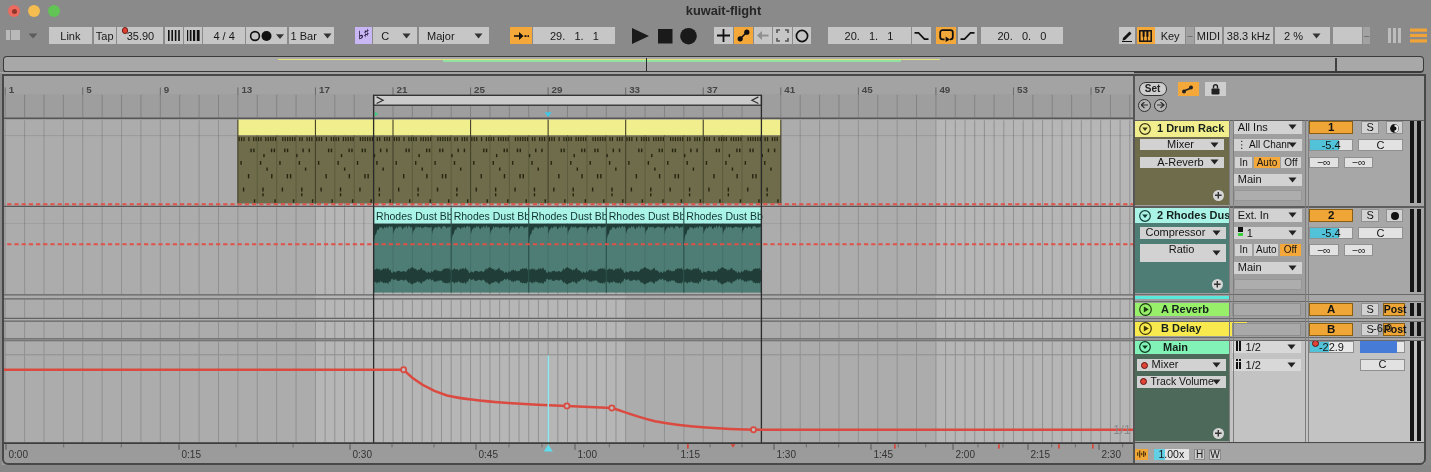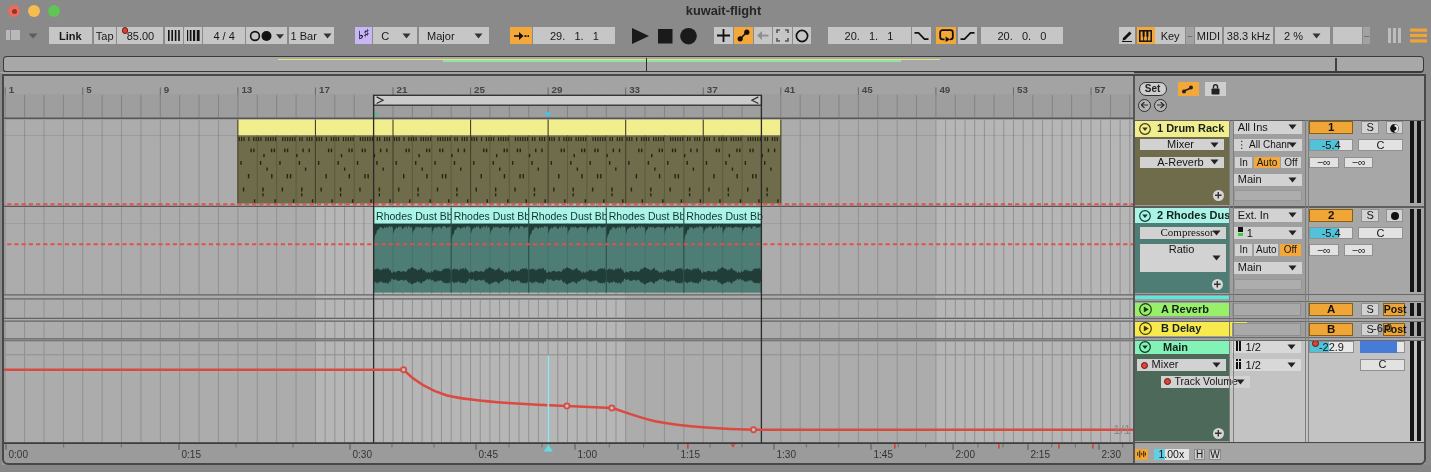--- a/index.html
+++ b/index.html
@@ -19,23 +19,23 @@
   <div class="abs" style="left:28px;top:5px;width:12px;height:12px;border-radius:50%;background:#f5bd4f;"></div>
   <div class="abs" style="left:48px;top:5px;width:12px;height:12px;border-radius:50%;background:#61c454;"></div>
   <div class="abs" style="left:0;top:3px;width:1447px;text-align:center;font-size:12.8px;font-weight:bold;color:#262626;">kuwait-flight</div>
 
   <div id="toolbar">
       <div class="abs" style="left:6.4px;top:30.4px;width:3.6px;height:9.7px;background:#b9b9b9;"></div>
 <div class="abs" style="left:10.9px;top:30.4px;width:8.9px;height:9.7px;background:#b9b9b9;"></div>
 <svg class="abs" style="left:28px;top:33px;" width="10" height="6">
         <path d="M0.5,0.5 L9.5,0.5 L5,5.5 Z" fill="#5c5c5c"></path>
       </svg>
-<div class="btn" style="left:48.6px;top:27px;width:43.6px;height:17px;background:#c6c6c6;color:#181818;font-size:11px;font-weight:bold;">Link</div>
+<div class="btn" style="left:48.6px;top:27px;width:43.6px;height:17px;background:#c6c6c6;color:#181818;font-size:11px;">Link</div>
 <div class="btn" style="left:93.6px;top:27px;width:22.10000000000001px;height:17px;background:#c6c6c6;color:#181818;font-size:11px;">Tap</div>
-<div class="btn" style="left:117.4px;top:27px;width:46.099999999999994px;height:17px;background:#c6c6c6;color:#181818;font-size:11px;">85.00</div>
+<div class="btn" style="left:117.4px;top:27px;width:46.099999999999994px;height:17px;background:#c6c6c6;color:#181818;font-size:11px;">35.90</div>
 <div class="abs" style="left:121.6px;top:27.2px;width:6.6px;height:6.6px;border-radius:50%;background:#e03f30;border:1px solid #6c1d15;box-sizing:border-box;"></div>
 <div class="btn" style="left:165.2px;top:27px;width:17.600000000000023px;height:17px;background:#c6c6c6;color:#181818;font-size:11px;">
         <svg width="12" height="11">
           <g fill="#111">
             <rect x="0" y="0" width="1.6" height="11"></rect>
             <rect x="3.4" y="0" width="1.6" height="11"></rect>
             <rect x="6.8" y="0" width="1.6" height="11"></rect>
             <rect x="10.2" y="0" width="1.6" height="11"></rect>
           </g>
         </svg>
@@ -999,38 +999,38 @@
           <path d="M0.5,0.5 L8.5,0.5 L4.5,5.5 Z" fill="#222"></path>
         </svg>
       </div>
 <div class="abs" style="left:1139.5px;top:156.9px;width:84.0px;height:10.699999999999989px;background:#d2d2d2;color:#141414;font-size:11px;">
         <span style="position:absolute;left:10px;right:12px;top:0;bottom:0;line-height:10.699999999999989px;white-space:nowrap;overflow:hidden;text-align:center;">A-Reverb</span>
         <svg style="position:absolute;right:5px;top:50%;margin-top:-3px;" width="9" height="6">
           <path d="M0.5,0.5 L8.5,0.5 L4.5,5.5 Z" fill="#222"></path>
         </svg>
       </div>
 <div class="abs" style="left:1139.5px;top:227.1px;width:86.20000000000005px;height:11.700000000000017px;background:#d2d2d2;color:#141414;font-size:11px;">
-        <span style="position:absolute;left:6px;right:12px;top:0;bottom:0;line-height:11.700000000000017px;white-space:nowrap;overflow:hidden;text-align:right;font-family:Liberation Serif, serif;">Compressor</span>
-        <svg style="position:absolute;right:5px;top:50%;margin-top:-3px;" width="9" height="6">
-          <path d="M0.5,0.5 L8.5,0.5 L4.5,5.5 Z" fill="#222"></path>
-        </svg>
-      </div>
-<div class="abs" style="left:1139.5px;top:244.1px;width:86.20000000000005px;height:28px;background:#d2d2d2;color:#141414;font-size:11px;">
+        <span style="position:absolute;left:6px;right:12px;top:0;bottom:0;line-height:11.700000000000017px;white-space:nowrap;overflow:hidden;text-align:left;">Compressor</span>
+        <svg style="position:absolute;right:5px;top:50%;margin-top:-3px;" width="9" height="6">
+          <path d="M0.5,0.5 L8.5,0.5 L4.5,5.5 Z" fill="#222"></path>
+        </svg>
+      </div>
+<div class="abs" style="left:1139.5px;top:244.1px;width:86.20000000000005px;height:18px;background:#d2d2d2;color:#141414;font-size:11px;">
         <span style="position:absolute;left:10px;right:12px;top:0;bottom:0;line-height:11.599999999999994px;white-space:nowrap;overflow:hidden;text-align:center;">Ratio</span>
         <svg style="position:absolute;right:5px;top:50%;margin-top:-3px;" width="9" height="6">
           <path d="M0.5,0.5 L8.5,0.5 L4.5,5.5 Z" fill="#222"></path>
         </svg>
       </div>
 <div class="abs" style="left:1136.6px;top:359.2px;width:89.60000000000014px;height:11.400000000000034px;background:#d2d2d2;color:#141414;font-size:11px;">
         <span style="position:absolute;left:4px;right:12px;top:0;bottom:0;line-height:11.400000000000034px;white-space:nowrap;overflow:hidden;"><span style="display:inline-block;width:7px;height:7px;border-radius:50%;background:#e04438;border:1px solid #5c150f;box-sizing:border-box;margin-right:4px;vertical-align:-0.5px;"></span>Mixer</span>
         <svg style="position:absolute;right:5px;top:50%;margin-top:-3px;" width="9" height="6">
           <path d="M0.5,0.5 L8.5,0.5 L4.5,5.5 Z" fill="#222"></path>
         </svg>
       </div>
-<div class="abs" style="left:1136.6px;top:375.7px;width:89.60000000000014px;height:12.100000000000023px;background:#d2d2d2;color:#141414;font-size:10.4px;margin-left:24px;">
+<div class="abs" style="left:1136.6px;top:375.7px;width:89.60000000000014px;height:12.100000000000023px;background:#d2d2d2;color:#141414;font-size:10.4px;">
         <span style="position:absolute;left:3px;right:12px;top:0;bottom:0;line-height:12.100000000000023px;white-space:nowrap;overflow:hidden;"><span style="display:inline-block;width:7px;height:7px;border-radius:50%;background:#e04438;border:1px solid #5c150f;box-sizing:border-box;margin-right:4px;vertical-align:-0.5px;"></span>Track Volume</span>
         <svg style="position:absolute;right:5px;top:50%;margin-top:-3px;" width="9" height="6">
           <path d="M0.5,0.5 L8.5,0.5 L4.5,5.5 Z" fill="#222"></path>
         </svg>
       </div>
 <div class="abs" style="left:1213.0px;top:190.3px;width:11px;height:11px;border-radius:50%;background:#d6d6d6;">
         <svg style="position:absolute;left:2.2px;top:2.2px;" width="6.6" height="6.6">
           <path d="M3.3,0 V6.6 M0,3.3 H6.6" stroke="#333" stroke-width="1.4"></path>
         </svg>
       </div>

